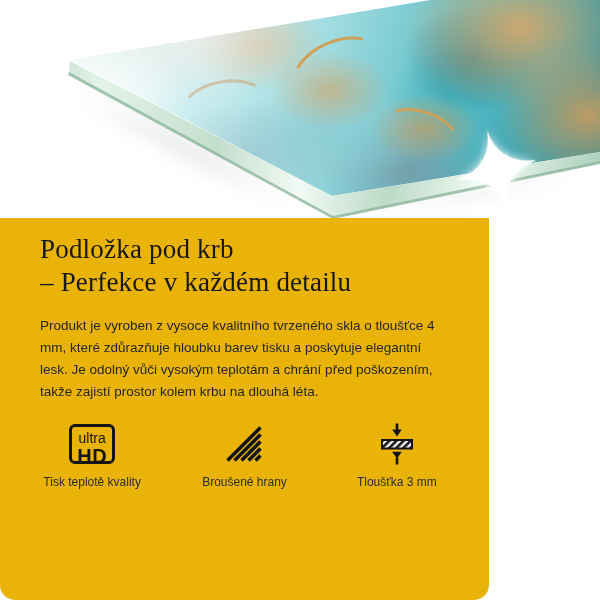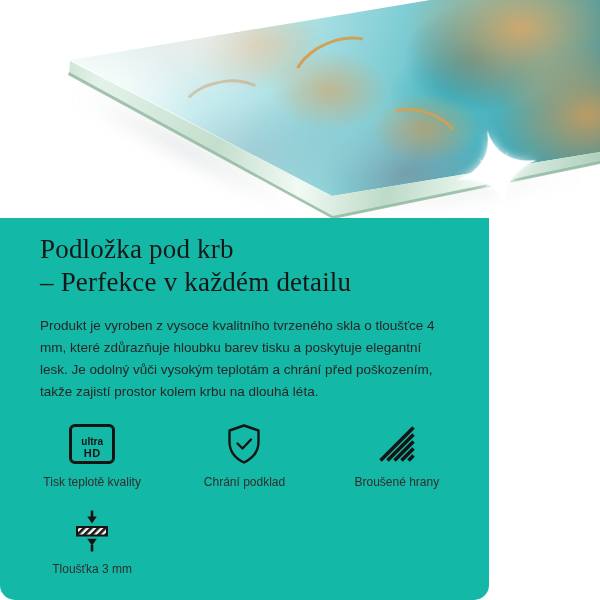--- a/index.html
+++ b/index.html
@@ -1,19 +1,19 @@
 <!DOCTYPE html>
 <html lang="cs"><head>
 <meta charset="utf-8">
 <style>
   * { margin:0; padding:0; box-sizing:border-box; }
   html,body { background:#fff; }
   body { width:600px; height:600px; overflow:hidden;
          font-family:"Liberation Sans", sans-serif; color:#252525; }
-  .page { position:relative; width:489px; height:600px; background:#14b8a6;border-radius:15px; }
+  .page { position:relative; width:489px; height:600px; background:#eab308;border-radius:15px; }
 
   
   .hero { position:relative; width:600px; height:218px; background:#fff; overflow:hidden; }
 
   .edge-shadow-left { position:absolute; left:52px; top:66px; width:300px; height:26px;
       background:radial-gradient(closest-side, rgba(130,140,145,0.30), rgba(130,140,145,0) 85%);
       transform:rotate(27.5deg); transform-origin:left center; filter:blur(9px); }
   .edge-shadow-right { position:absolute; left:330px; top:206px; width:280px; height:20px;
       background:radial-gradient(closest-side, rgba(130,140,145,0.18), rgba(130,140,145,0) 85%);
       transform:rotate(-9.3deg); transform-origin:left center; filter:blur(8px); }
@@ -60,22 +60,22 @@
   .features { margin-top:17px; padding:0 16px; display:grid;
               grid-template-columns:1fr 1fr 1fr; row-gap:18px; }
   .feature { display:flex; flex-direction:column; align-items:center; text-align:center; }
   .icon-box { height:48px; display:flex; align-items:center; justify-content:center; }
   .feature-label { margin-top:7px; font-size:12px; line-height:14px; color:#2e2e2e; }
   .icon-svg { display:block; }
 
   .uhd { width:46px; height:40px; border:3px solid #141414; border-radius:6px;
          display:flex; flex-direction:column; align-items:center; justify-content:center;
          line-height:1; color:#141414; }
-  .uhd-top { font-size:10px; font-weight:700;margin-top:8px; }
-  .uhd-bottom { font-size:11px; font-weight:800; letter-spacing:0.5px; margin-top:1px; }
+  .uhd-top { font-size:14px; font-weight:400;margin-top:8px; }
+  .uhd-bottom { font-size:20px; font-weight:800; letter-spacing:0.5px; margin-top:1px; }
 </style>
 </head>
 <body>
 
 <div class="page">
 
   <div class="hero">
     <div class="edge-shadow-left"></div>
     <div class="edge-shadow-right"></div>
     <div class="glass-art">
@@ -106,29 +106,20 @@
     <div class="feature">
       <div class="icon-box">
         <div class="uhd">
           <span class="uhd-top">ultra</span>
           <span class="uhd-bottom">HD</span>
         </div>
       </div>
       <div class="feature-label">Tisk teplotě kvality</div>
     </div>
 
-    <div class="feature">
-      <div class="icon-box">
-        <svg class="icon-svg" width="48" height="48" viewBox="0 0 48 48" fill="none" stroke="#141414" stroke-width="2.4" stroke-linecap="round" stroke-linejoin="round">
-          <path d="M24 5.5 L38.5 10.5 V21.5 C38.5 31.5 32.5 38.5 24 42.5 C15.5 38.5 9.5 31.5 9.5 21.5 V10.5 Z"></path>
-          <polyline points="17.5,23.5 22.5,28.5 31,19.5"></polyline>
-        </svg>
-      </div>
-      <div class="feature-label">Chrání podklad</div>
-    </div>
 
 
     <div class="feature">
       <div class="icon-box">
         <svg class="icon-svg" width="48" height="48" viewBox="0 0 48 48" stroke="#141414" stroke-width="3.6" stroke-linecap="butt">
           <line x1="7.5" y1="40.5" x2="40.5" y2="7.5"></line>
           <line x1="14.5" y1="40.5" x2="40.5" y2="14.5"></line>
           <line x1="21.5" y1="40.5" x2="40.5" y2="21.5"></line>
           <line x1="28.5" y1="40.5" x2="40.5" y2="28.5"></line>
           <line x1="35.5" y1="40.5" x2="40.5" y2="35.5"></line>

